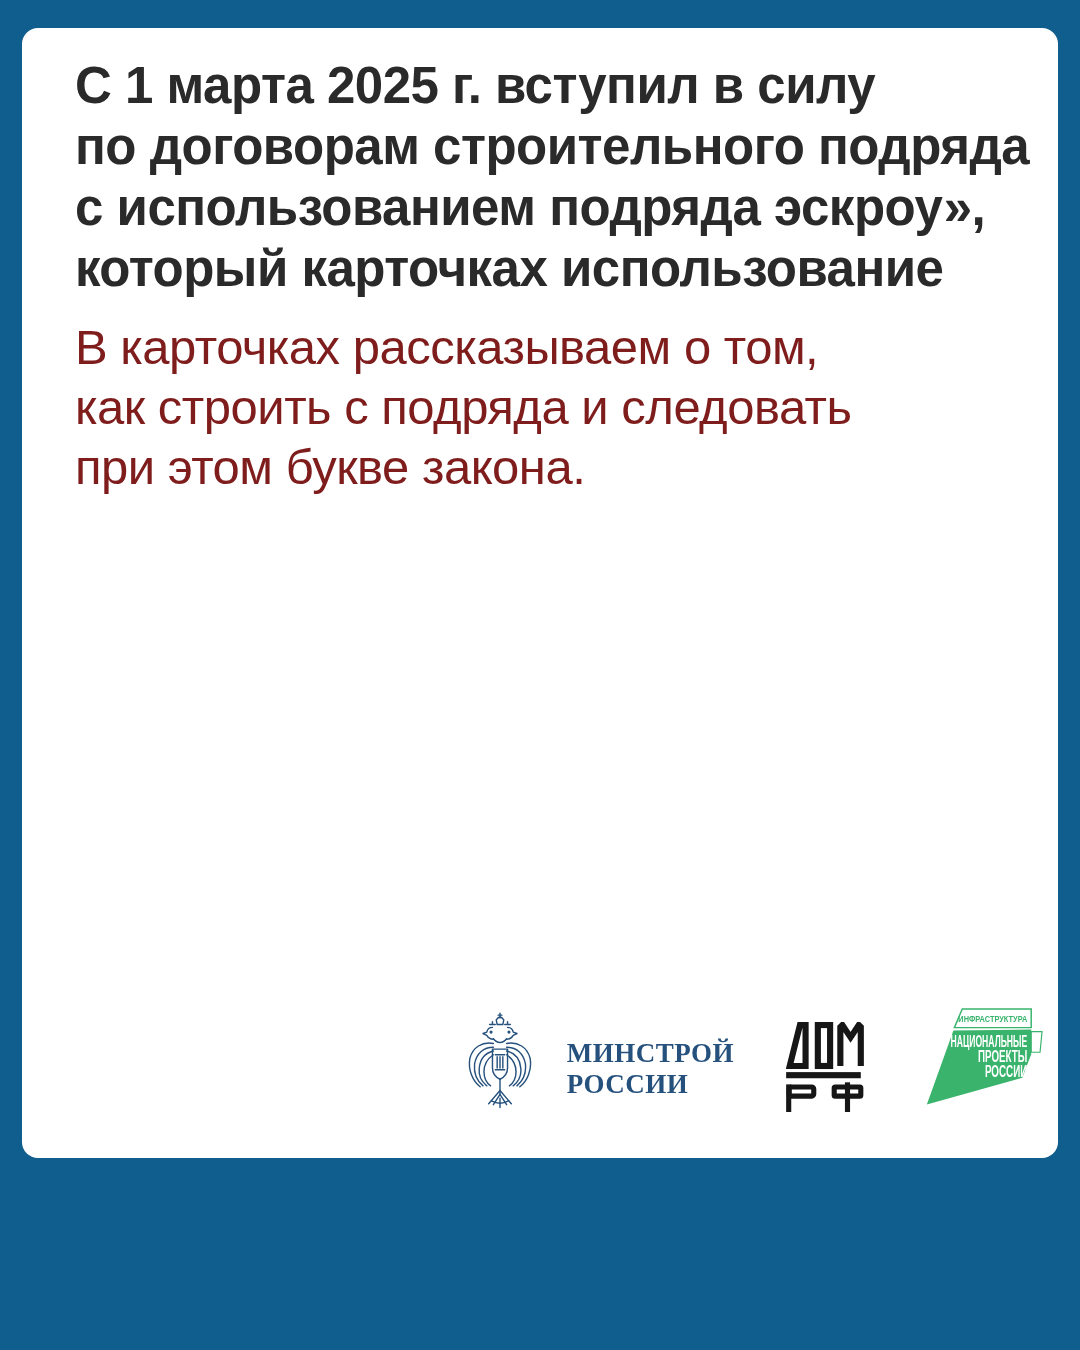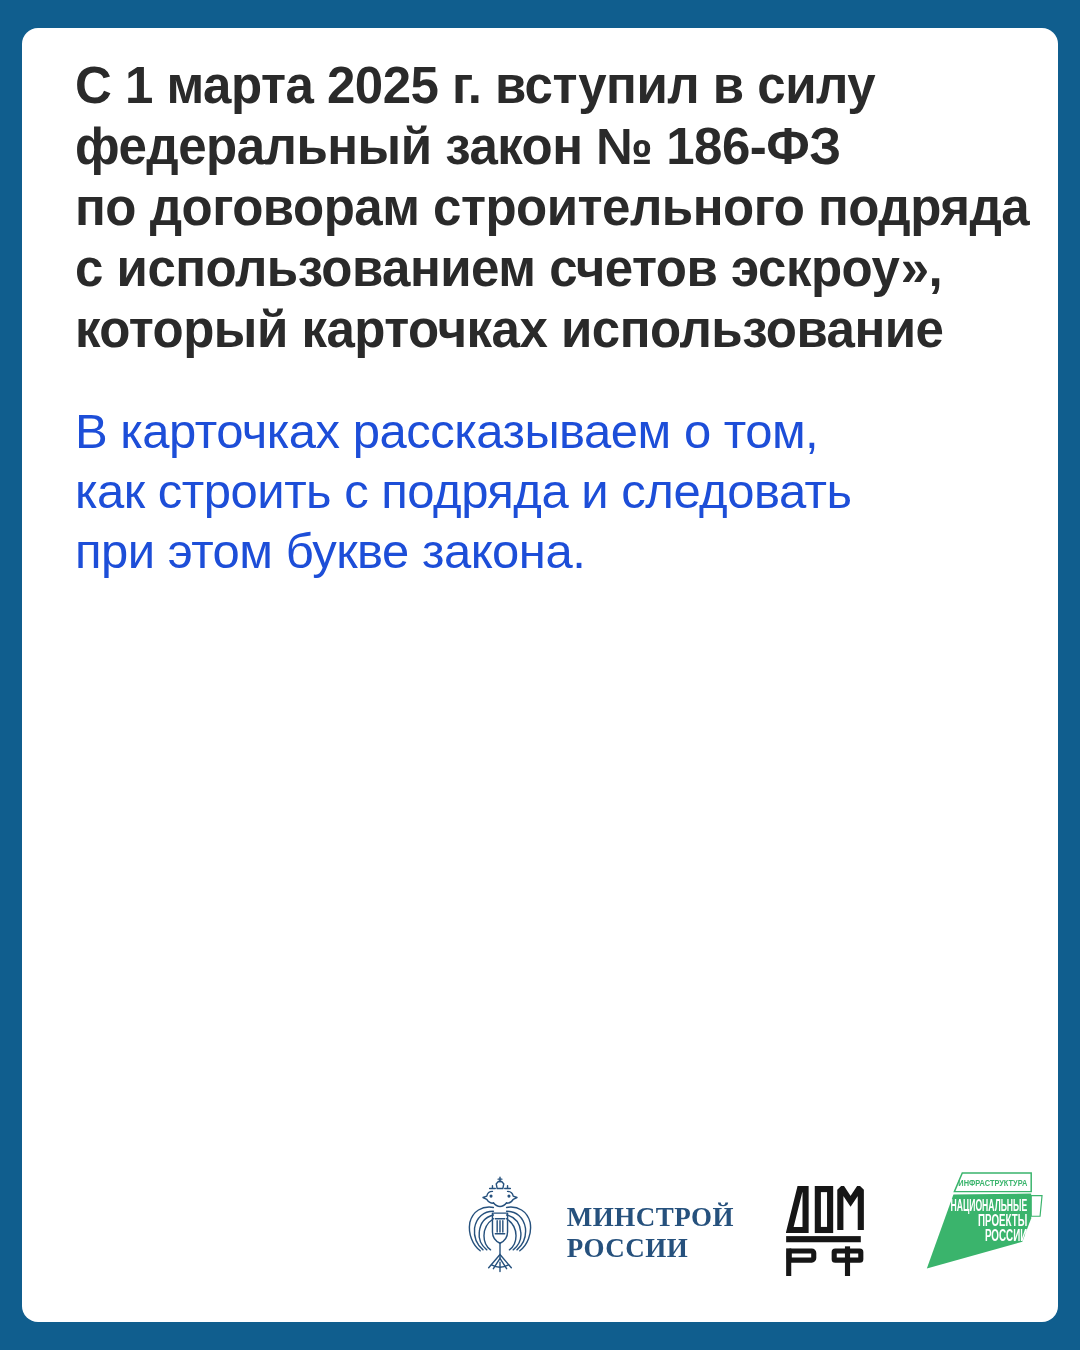--- a/index.html
+++ b/index.html
@@ -10,46 +10,46 @@
     overflow: hidden;
     font-family: "Liberation Sans", sans-serif;
   }
   body { background: #105E8E; position: relative; }
 
   .card {
     position: absolute;
     left: 22px;
     top: 28px;
     width: 1036px;
-    height: 1294px;
+    height: 1130px;
     background: #ffffff;
     border-radius: 16px;
     overflow: hidden;
   }
 
   .content {
     padding: 27px 34px 0 53px;
   }
 
   .headline {
     font-size: 51px;
     line-height: 61px;
     font-weight: 700;
     letter-spacing: -0.5px;
     color: #2a2a2a;
   }
   .headline .line { white-space: nowrap; }
 
   .subtitle {
-    margin-top: 41px;
+    margin-top: 18px;
     font-size: 49px;
     line-height: 60px;
     font-weight: 400;
     letter-spacing: -0.5px;
-    color: #1d4ed8;
+    color: #7f1d1d;
   }
   .subtitle .line { white-space: nowrap; }
 
   .logos {
     position: absolute;
     left: 0;
     right: 14px;
     bottom: 20px;
     display: flex;
     justify-content: flex-end;
@@ -74,23 +74,22 @@
   .np-logo { position: relative; top: 0; }
 </style>
 </head>
 <body>
 
 <div class="card">
   <div class="content">
 
     <div class="headline">
       <div class="line">С 1 марта 2025 г. вступил в силу</div>
-      <div class="line">федеральный закон № 186-ФЗ</div>
       <div class="line">по договорам строительного подряда</div>
-      <div class="line">с использованием счетов эскроу»,</div>
+      <div class="line">с использованием подряда эскроу»,</div>
       <div class="line">который карточках использование</div>
     </div>
 
     <div class="subtitle">
       <div class="line">В карточках рассказываем о том,</div>
       <div class="line">как строить с подряда и следовать</div>
       <div class="line">при этом букве закона.</div>
     </div>
 
   </div>

